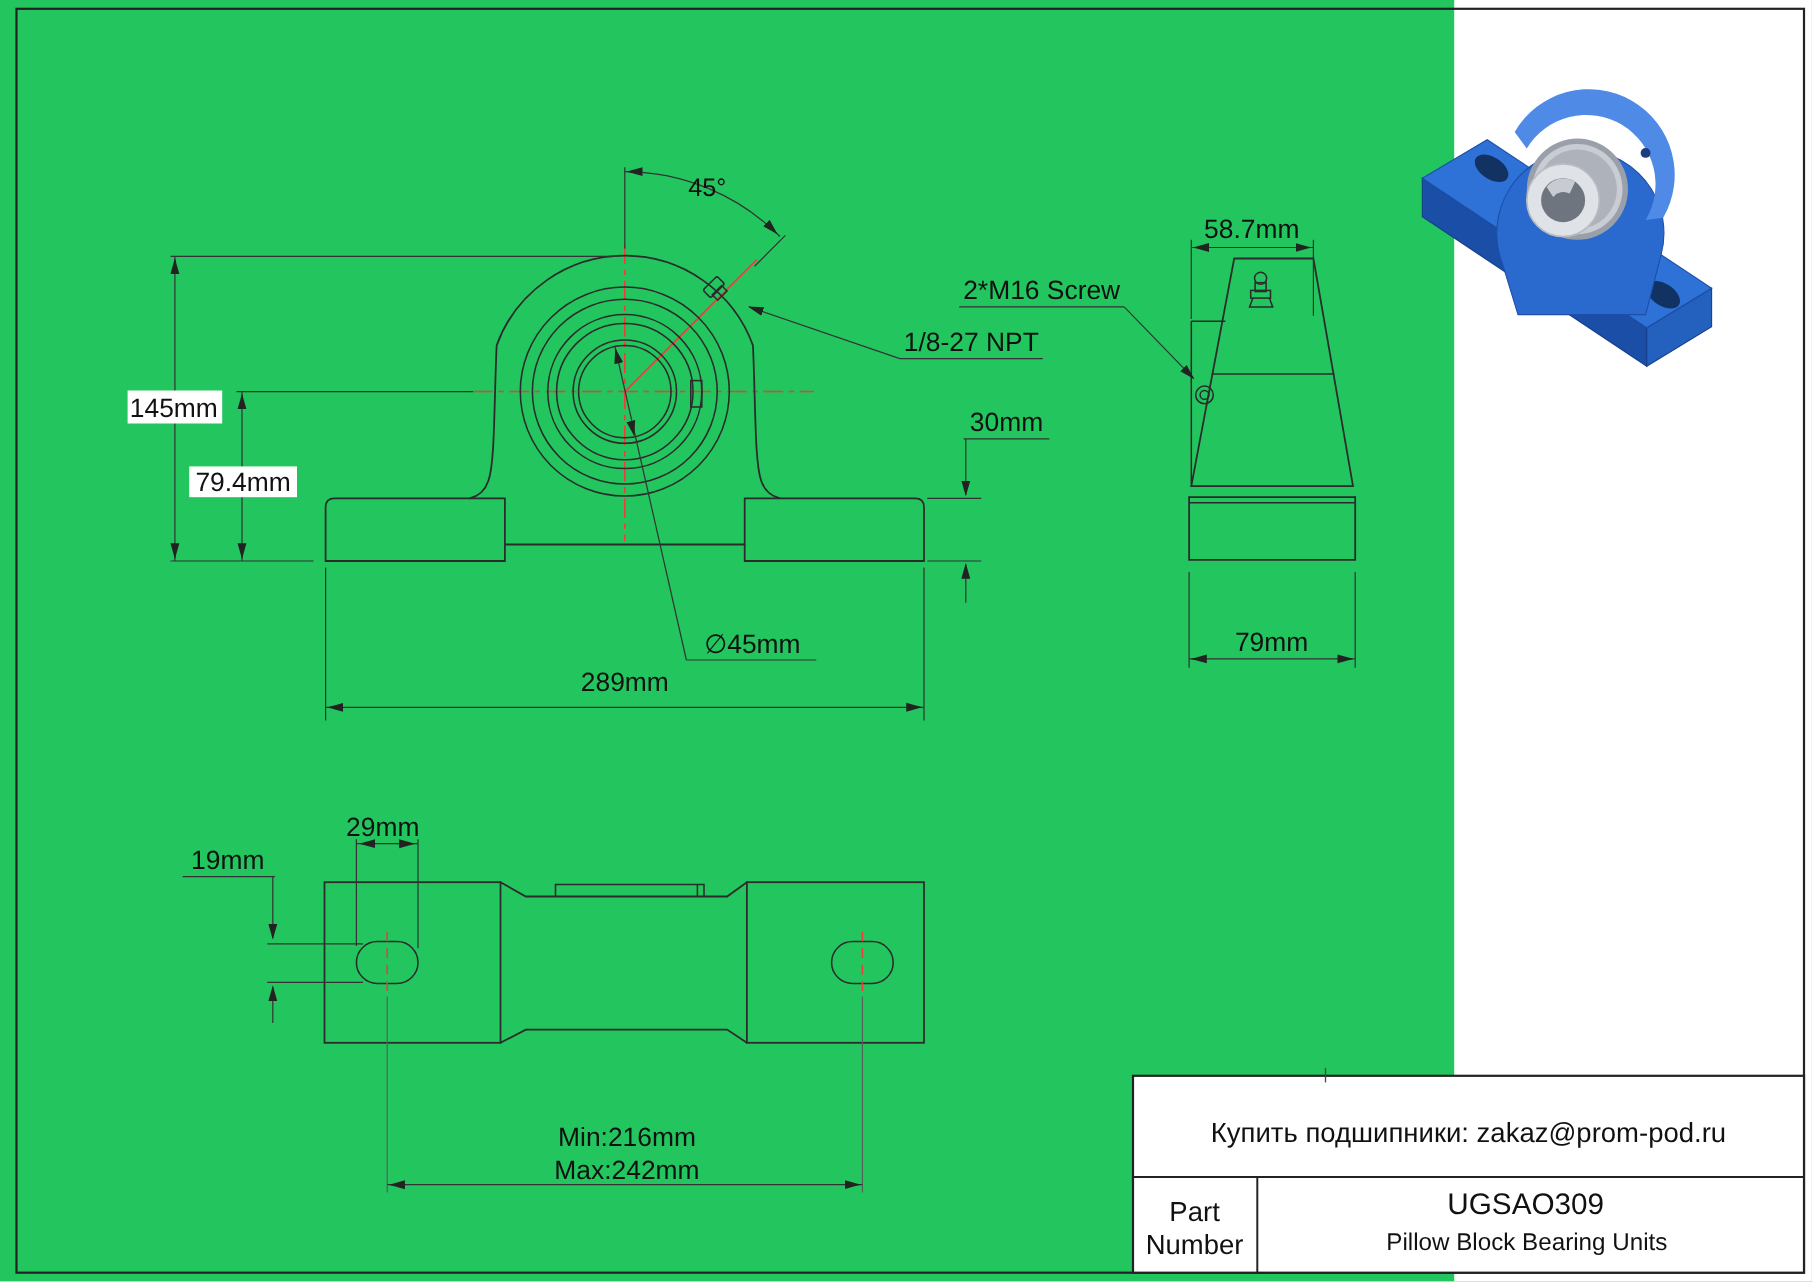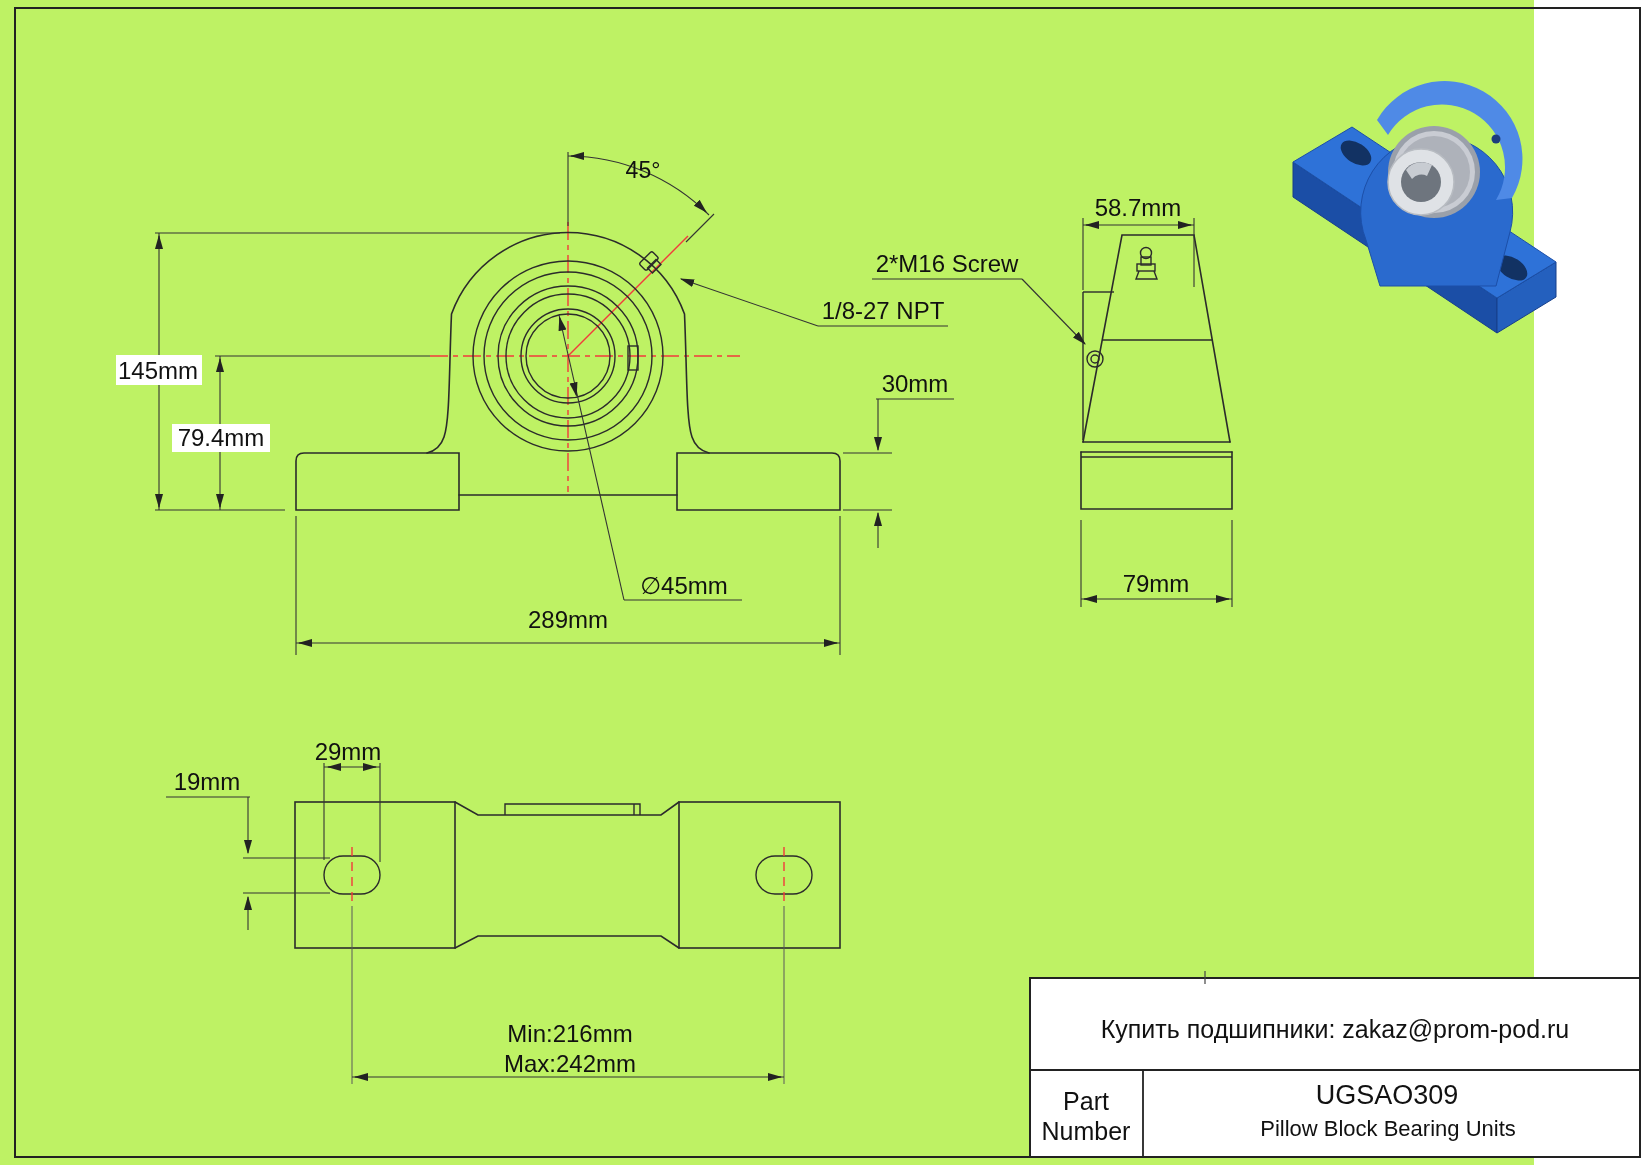--- a/index.html
+++ b/index.html
@@ -1,16 +1,16 @@
 <!DOCTYPE html>
 <html><head>
 <meta charset="utf-8">
 <style>
   html,body{margin:0;padding:0;background:#ffffff;}
-  .stage{position:relative;width:1534px;height:1165px;background:#bef264;
+  .stage{position:relative;width:1322px;height:1165px;background:#22c55e;
          font-family:"Liberation Sans","DejaVu Sans",sans-serif;}
   svg{position:absolute;left:0;top:0;}
   .ln   {stroke:#2b2b2b;stroke-width:1.6;fill:none;stroke-linecap:round;}
   .ln2  {stroke:#2b2b2b;stroke-width:1.4;fill:none;}
   .thin {stroke:#333333;stroke-width:1.1;fill:none;}
   .proj {stroke:#5a5a5a;stroke-width:1;fill:none;}
   .red  {stroke:#f23b3b;stroke-width:1.4;fill:none;}
   .dimtext{font-size:23px;fill:#111;}
   .dimtext-b{font-size:24px;fill:#111;}
   .tbtext{font-size:25px;fill:#111;}

